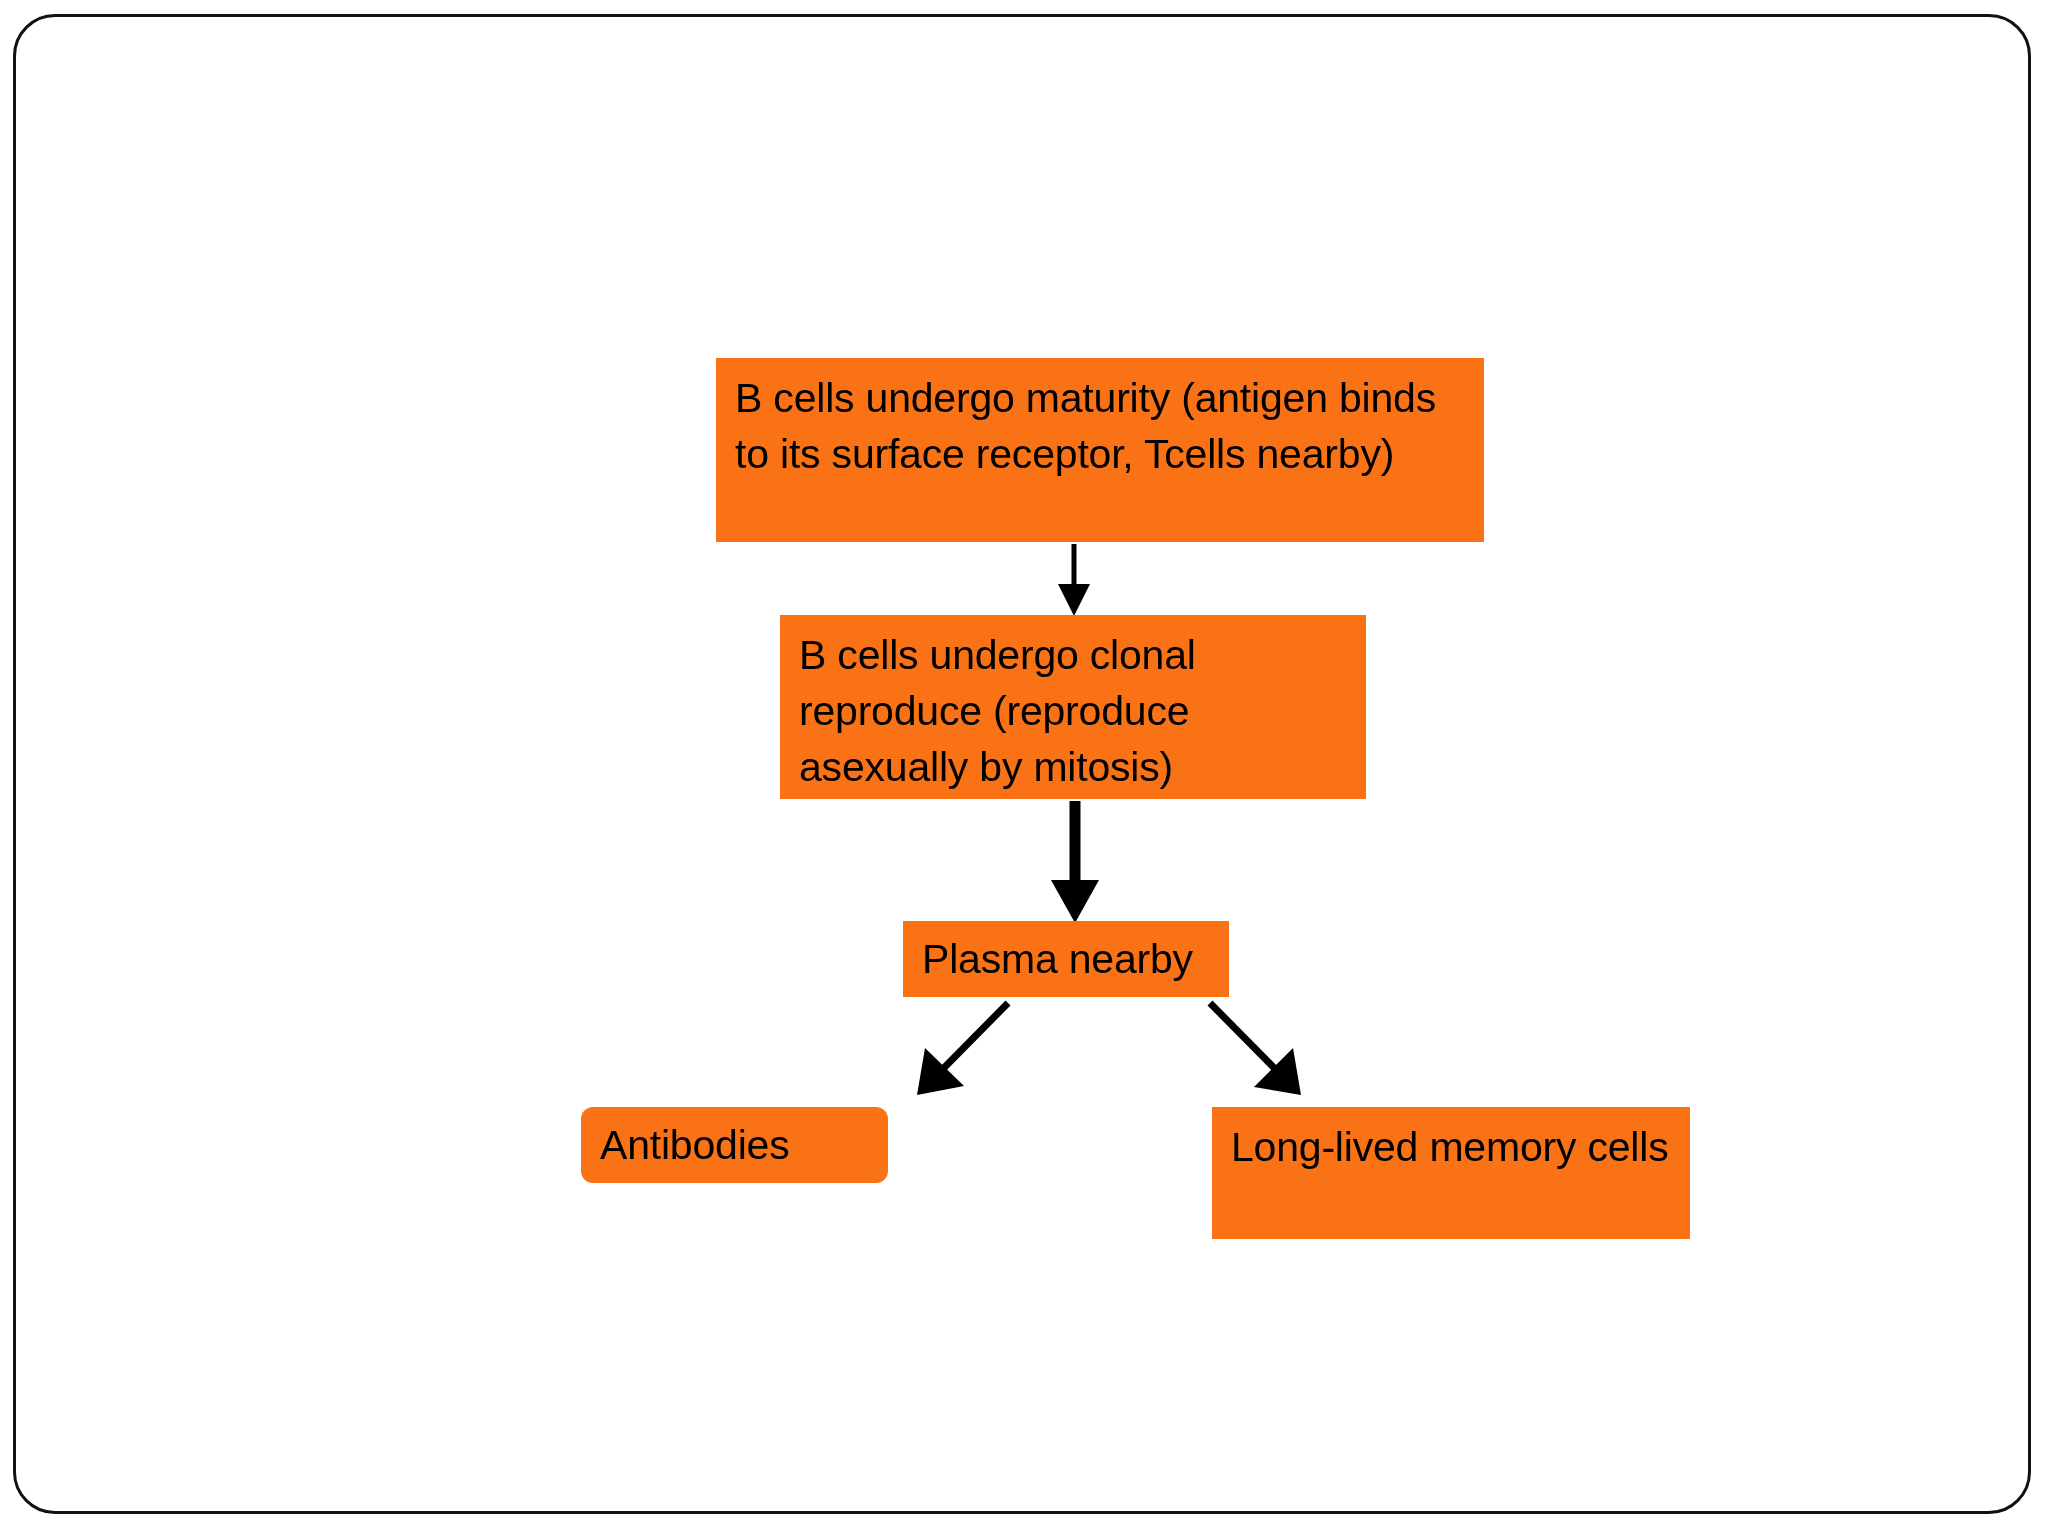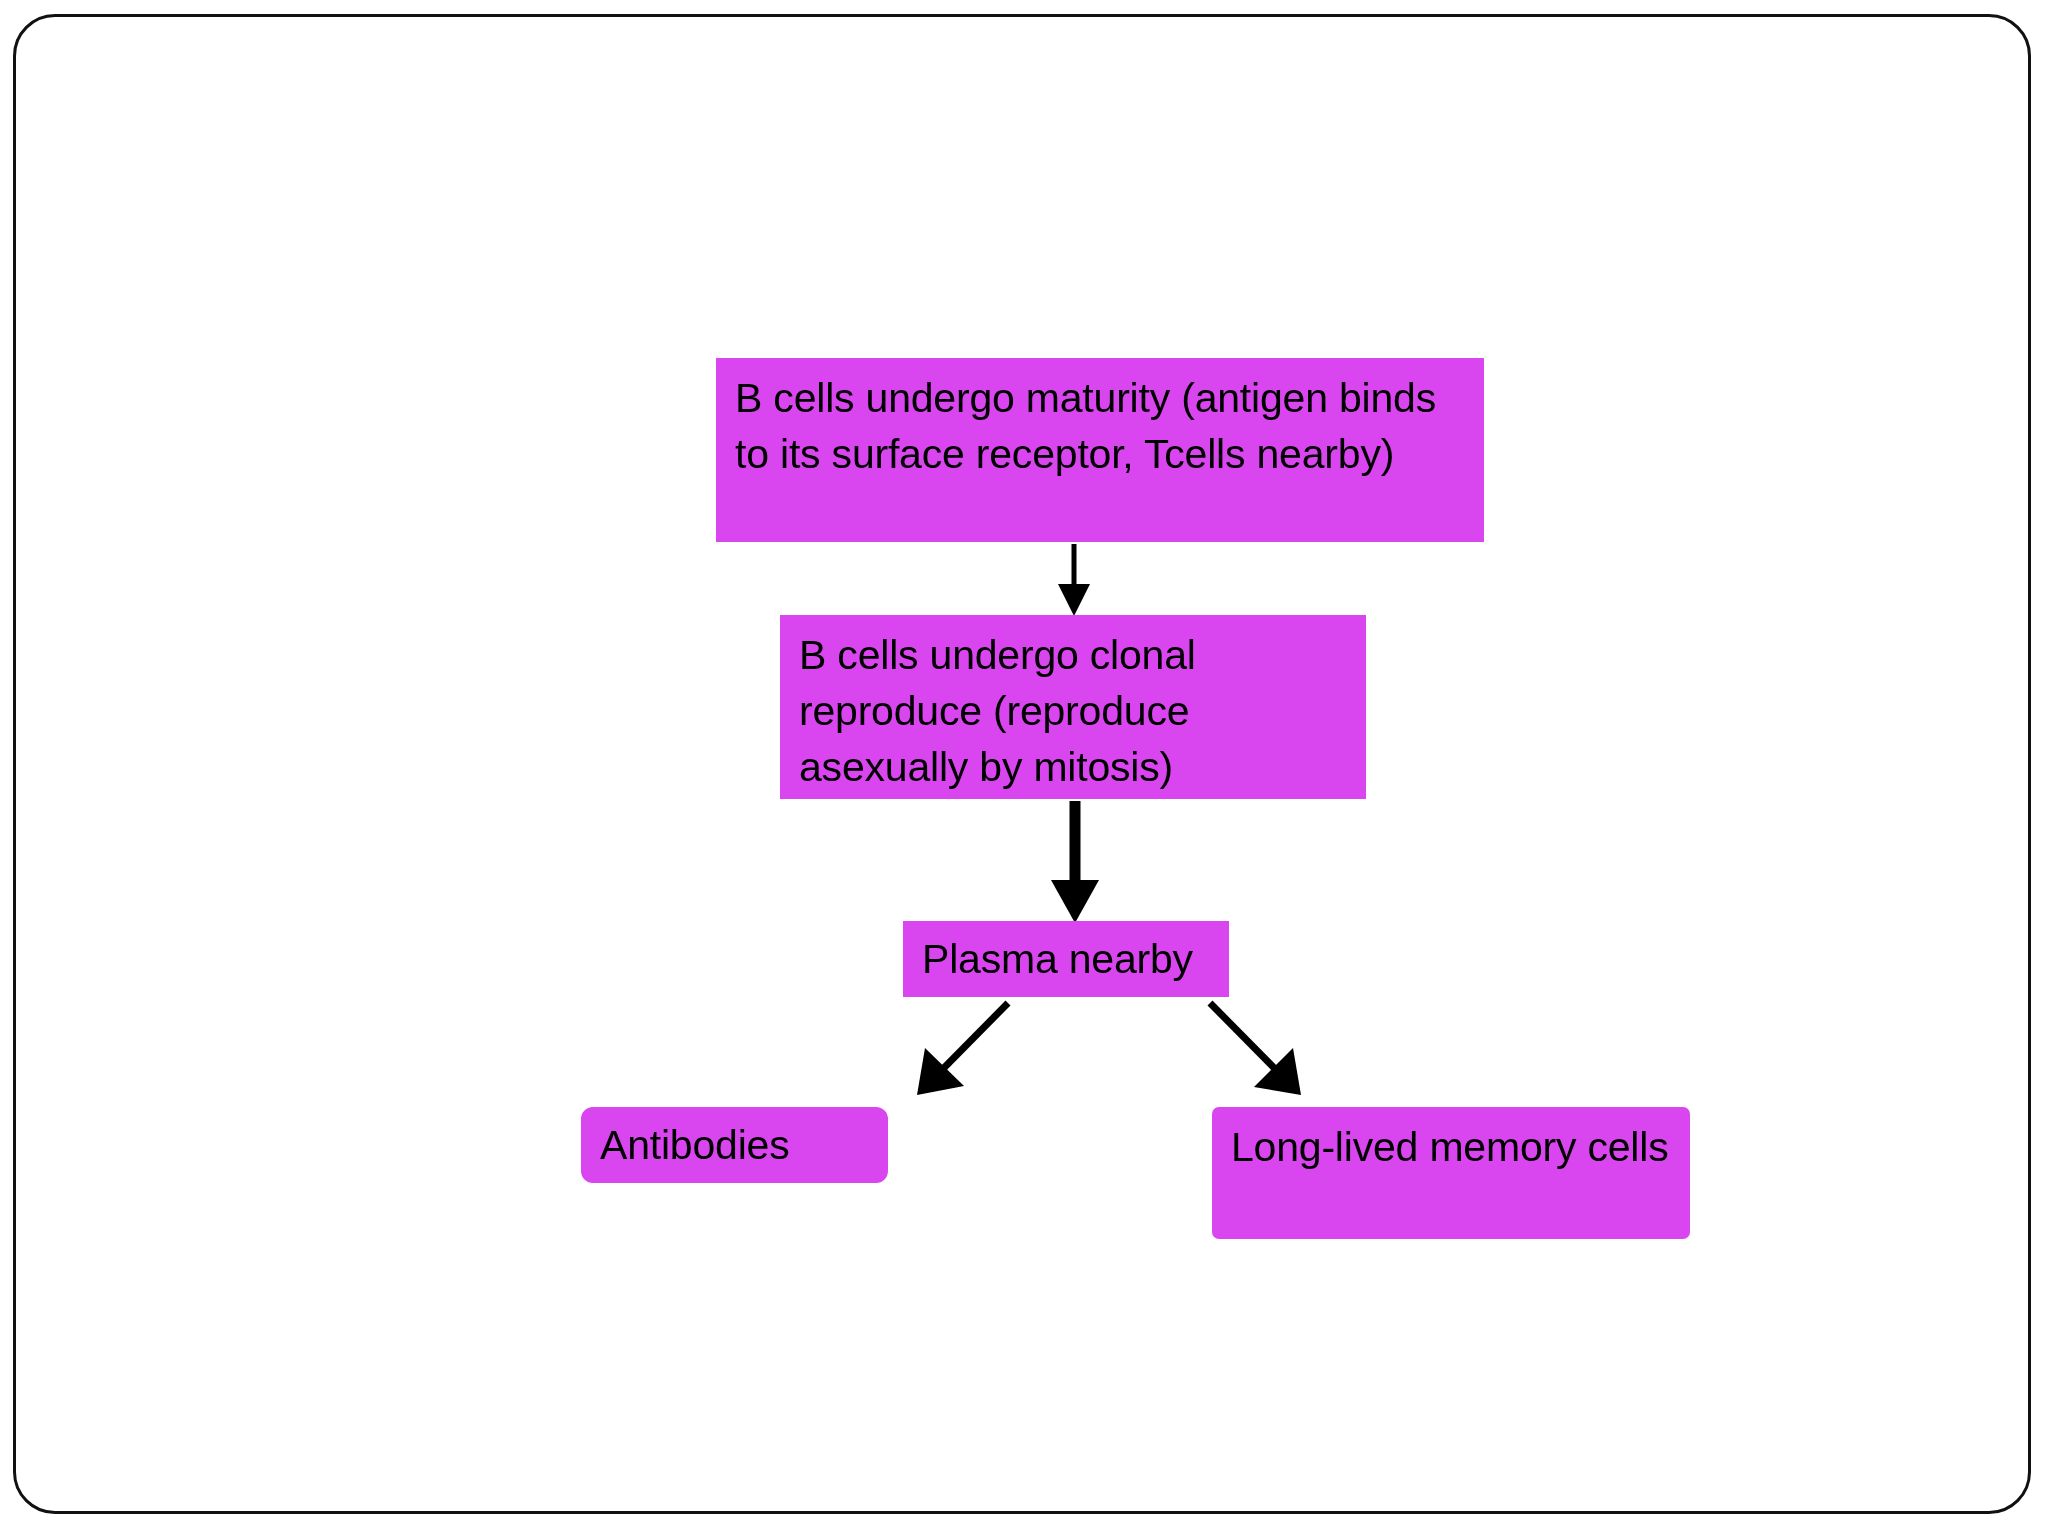--- a/index.html
+++ b/index.html
@@ -37,21 +37,21 @@
   #connectors {
     position: absolute;
     left: 0;
     top: 0;
     width: 2048px;
     height: 1536px;
   }
   .node {
     position: absolute;
     box-sizing: border-box;
-    background: #d946ef;
+    background: #f97316;
     color: #000000;
     font-family: "Liberation Sans", sans-serif;
     font-size: 41px;
     line-height: 56px;
     letter-spacing: -0.2px;
     padding: 12px 18px 12px 19px;
     white-space: pre-line;
     overflow: hidden;
   }
   .node.center {
@@ -83,21 +83,20 @@
     width: 307px;
     height: 76px;
     padding-top: 10px;
     border-radius: 12px;
   }
   #node-memory {
     left: 1212px;
     top: 1107px;
     width: 478px;
     height: 132px;
-    border-radius: 7px;
   }
 </style>
 </head>
 <body>
 
 <div id="slide">
 
   <div id="slide-frame"></div>
 
   <svg id="connectors" viewBox="0 0 2048 1536" width="2048" height="1536" aria-hidden="true">

